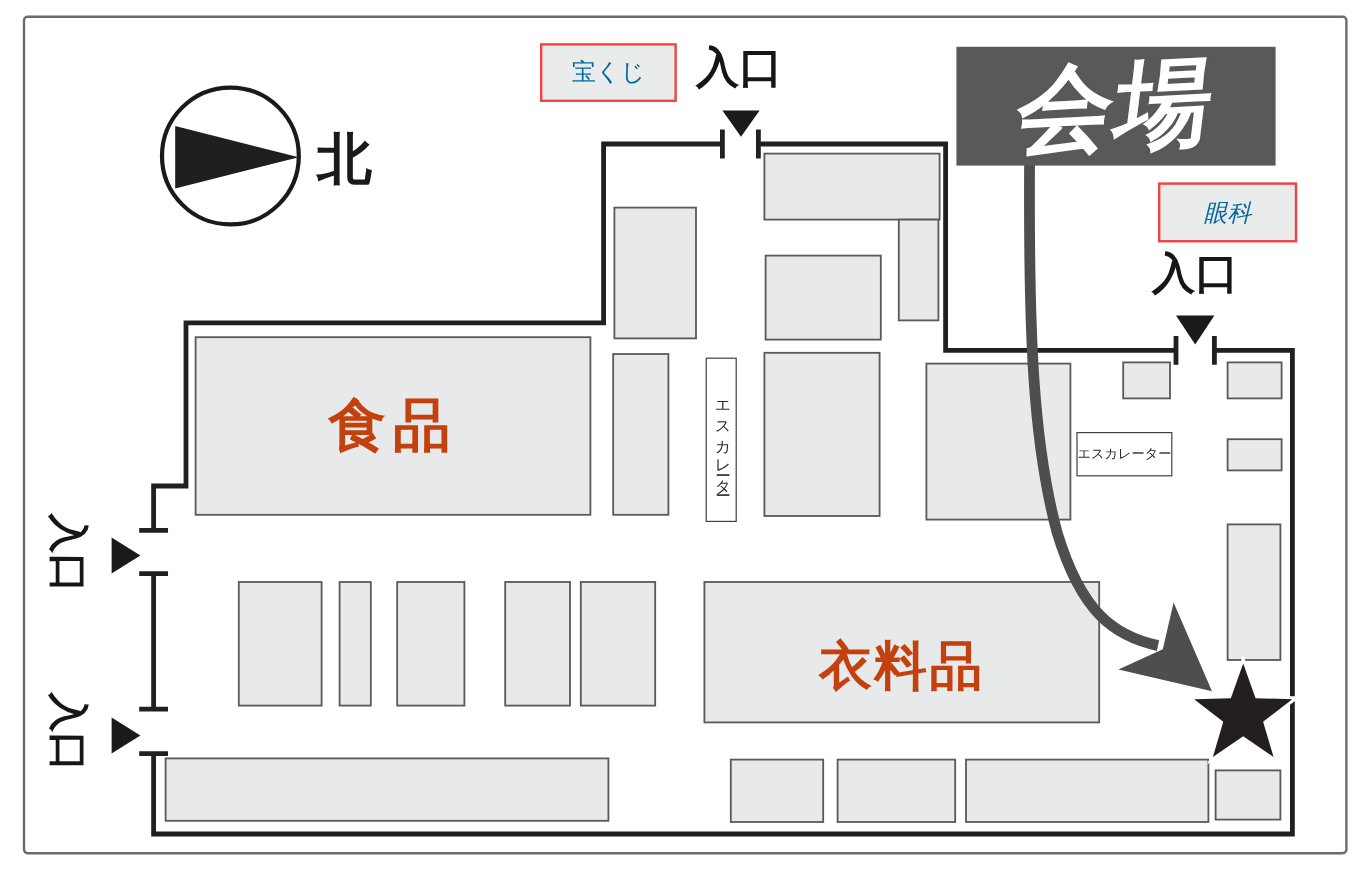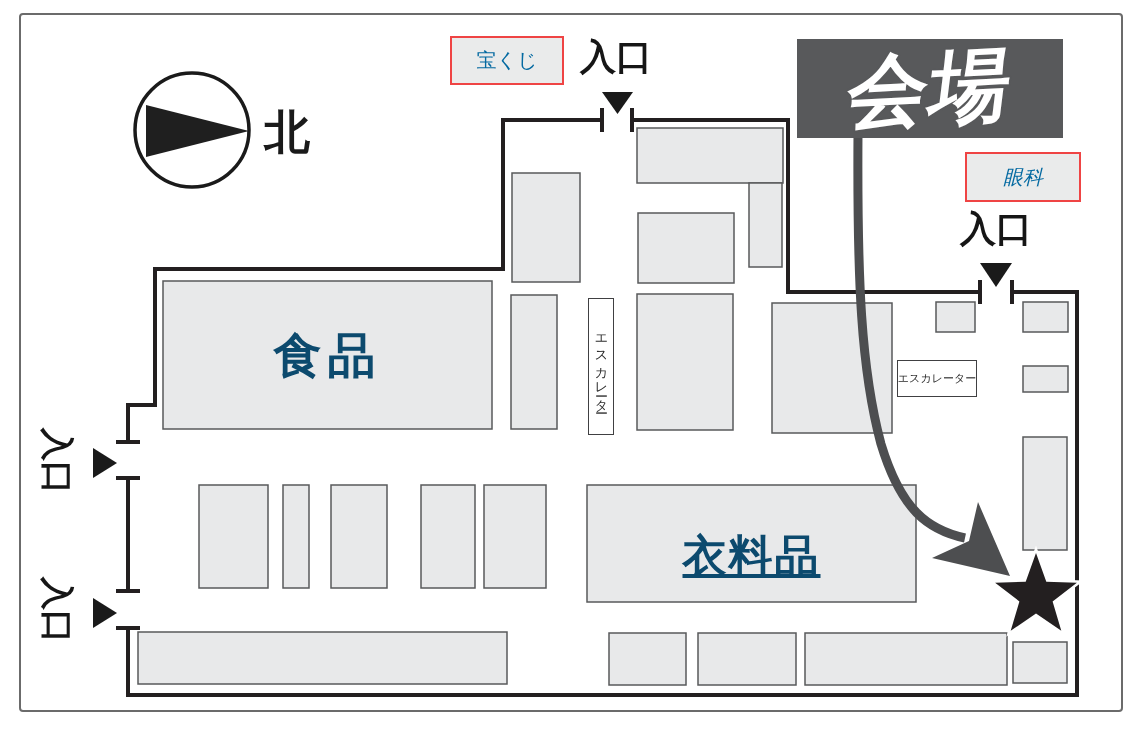--- a/index.html
+++ b/index.html
@@ -32,23 +32,23 @@
   
   .entrance-label{font-size:36px;font-weight:800;color:#161616;line-height:1;}
   .ent-top{left:576px;top:36px;width:80px;height:42px;}
   .ent-right{left:956px;top:207px;width:80px;height:44px;}
   .ent-left{width:80px;height:40px;transform:rotate(90deg);font-size:33px;}
   .ent-left-upper{left:18px;top:441px;}
   .ent-left-lower{left:18px;top:590px;}
   
   .north-label{left:255px;top:103px;width:64px;height:60px;font-size:46px;font-weight:800;}
   
-  .dept-label{font-weight:800;color:#0c4a6e;line-height:1;border-radius:19px;}
+  .dept-label{font-weight:800;color:#c2410c;line-height:1;border-radius:19px;}
   .food-label{left:163px;top:281px;width:329px;height:148px;font-size:48px;letter-spacing:6px;}
-  .clothing-label{left:587px;top:485px;width:329px;height:141px;font-size:44px;letter-spacing:2px;text-decoration:underline;}
+  .clothing-label{left:587px;top:485px;width:329px;height:141px;font-size:44px;letter-spacing:2px;}
   
   .esc-box{background:#ffffff;border:1.5px solid #404042;color:#2a2a2a;}
   .esc-v{left:588px;top:298px;width:24px;height:135px;writing-mode:vertical-rl;
          font-size:13px;letter-spacing:1px;}
   .esc-h{left:897px;top:360px;width:78px;height:35px;font-size:11px;
          white-space:nowrap;letter-spacing:0;}
 </style>
 </head>
 <body>
 

